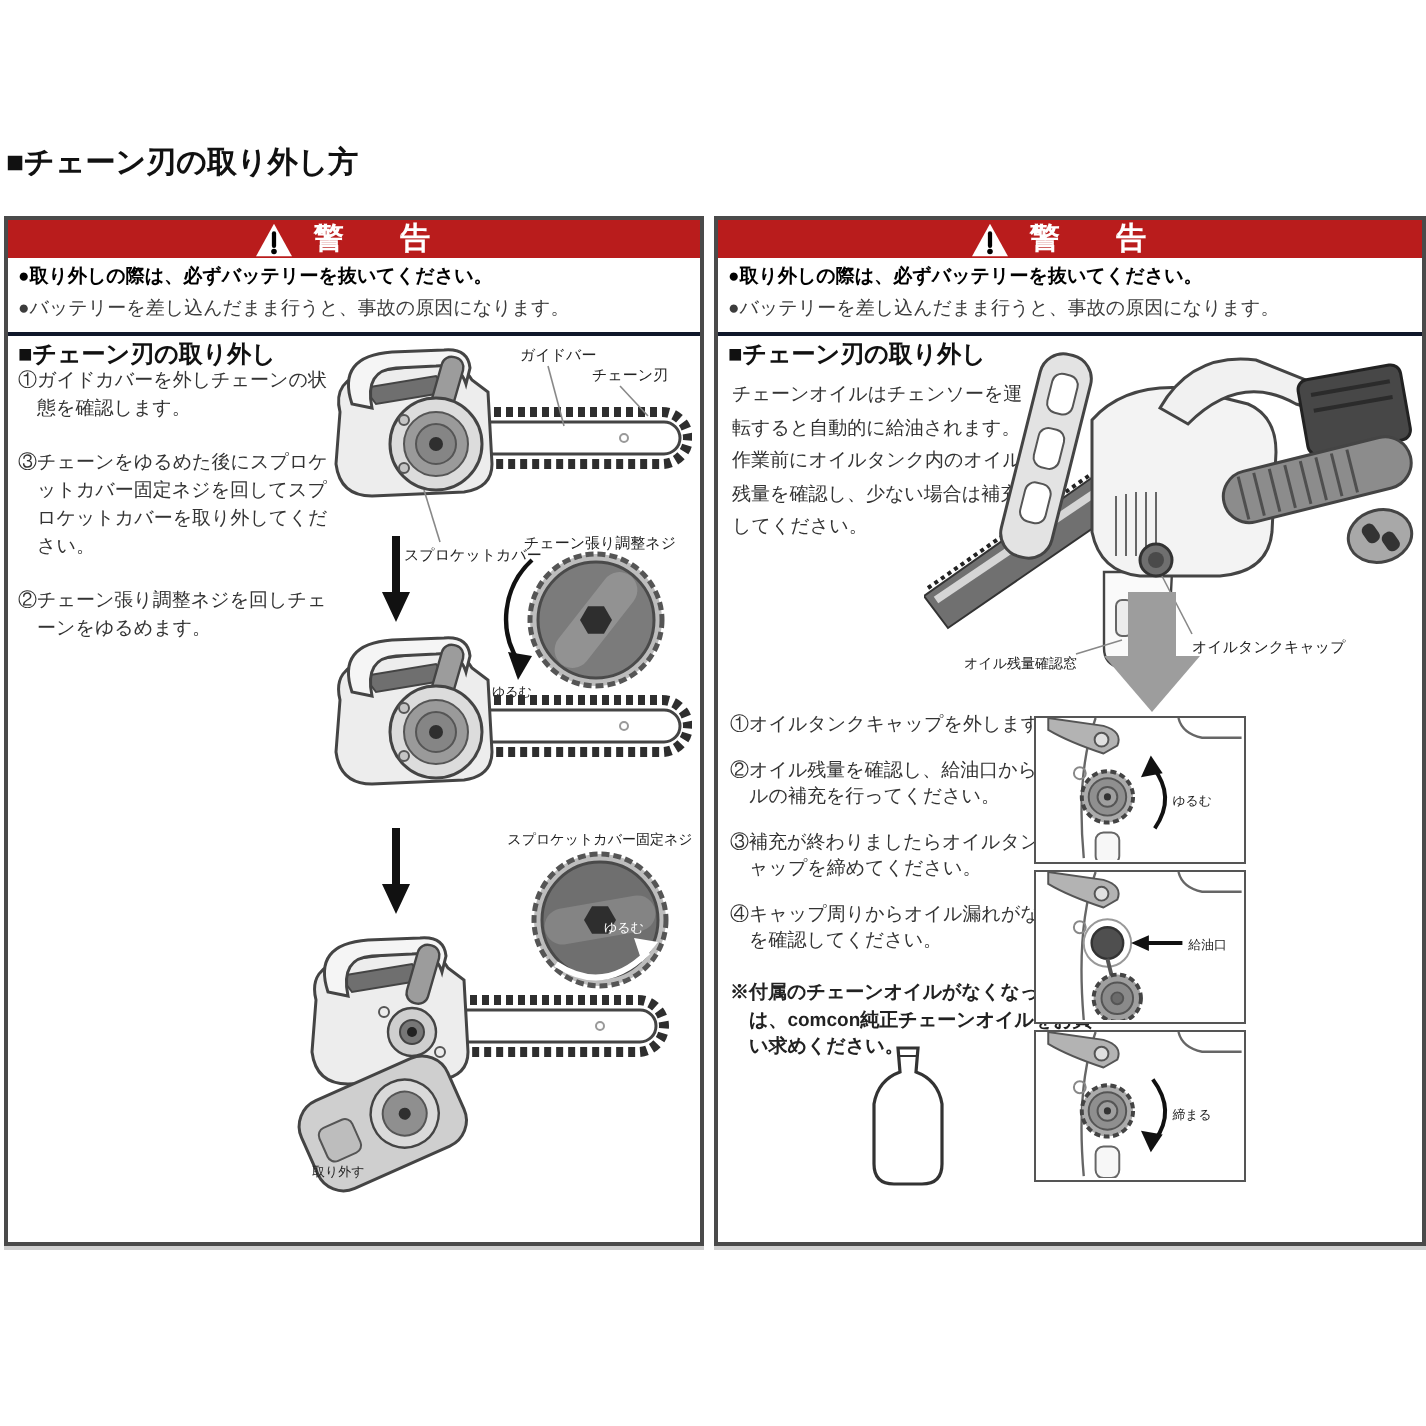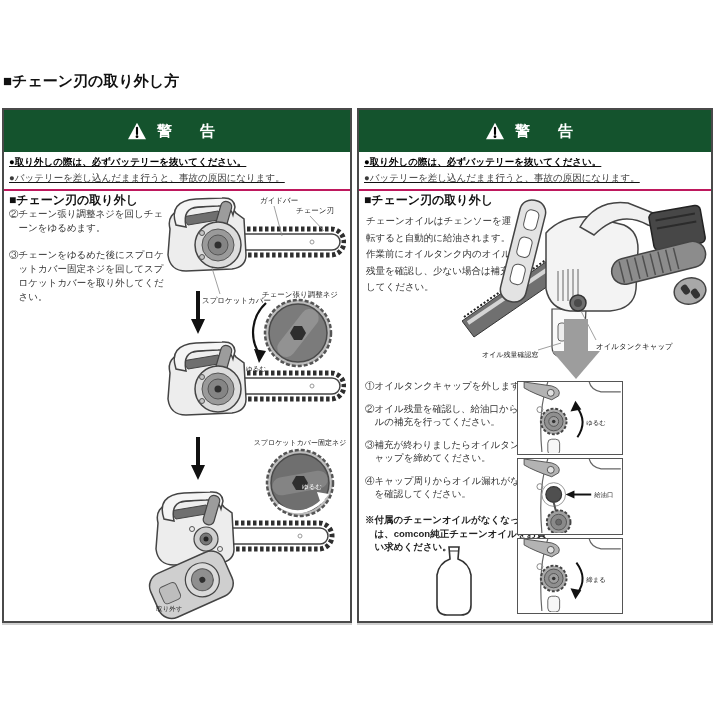--- a/index.html
+++ b/index.html
@@ -5,24 +5,24 @@
   html,body{margin:0;padding:0;background:#fff;}
   .page{position:relative;width:713px;height:713px;background:#ffffff;overflow:hidden;
         font-family:"Liberation Sans",sans-serif;color:#111;}
   .panel-title{position:absolute;font-size:15px;font-weight:bold;color:#111;white-space:nowrap;}
   #ltitle{left:3px;top:72px;}
   #rtitle{left:360px;top:88px;}
   .box{position:absolute;top:108px;height:511px;border:2px solid #4a4a4a;background:#fff;
        box-shadow:0 2px 0 rgba(120,120,120,.35);}
   #leftBox{left:2px;width:346px;}
   #rightBox{left:357px;width:352px;}
-  .warnbar{height:42px;background:#14532d;display:flex;align-items:center;justify-content:center;}
+  .warnbar{height:19px;background:#b91c1c;display:flex;align-items:center;justify-content:center;}
   .warn-ico{width:20px;height:18px;margin-right:10px;}
   .warn-title{color:#fff;font-size:15px;font-weight:bold;letter-spacing:12px;text-indent:0;}
-  .bullets{height:34px;border-bottom:2px solid #be185d;padding:3px 5px 0 5px;box-sizing:content-box;text-decoration:underline;}
+  .bullets{height:34px;border-bottom:2px solid #0f172a;padding:3px 5px 0 5px;box-sizing:content-box;}
   .bullets p{margin:0 0 3px 0;line-height:13px;}
   .b1{font-size:9.5px;font-weight:bold;color:#000;}
   .b2{font-size:9.5px;color:#3c3c3c;}
   .content{position:relative;height:443px;overflow:hidden;}
   .sec{position:absolute;left:5px;top:1px;margin:0;font-size:12px;font-weight:bold;color:#111;white-space:nowrap;}
   .steps{position:absolute;}
   .lsteps{left:5px;top:16px;width:160px;}
   .rsteps{left:6px;top:188px;width:176px;}
   .step{margin:0 0 13px 0;font-size:9.5px;line-height:14px;color:#333;
         padding-left:1em;text-indent:-1em;}
@@ -60,22 +60,23 @@
       </svg>
       <span class="warn-title">警 告</span>
     </div>
     <div class="bullets">
       <p class="b1">●取り外しの際は、必ずバッテリーを抜いてください。</p>
       <p class="b2">●バッテリーを差し込んだまま行うと、事故の原因になります。</p>
     </div>
     <div class="content">
       <h3 class="sec">■チェーン刃の取り外し</h3>
       <div class="steps lsteps">
+        <p class="step">①ガイドカバーを外しチェーンの状態を確認します。</p>
+        <p class="step">③チェーンをゆるめた後にスプロケットカバー固定ネジを回してスプロケットカバーを取り外してください。</p>
         <p class="step">②チェーン張り調整ネジを回しチェーンをゆるめます。</p>
-        <p class="step">③チェーンをゆるめた後にスプロケットカバー固定ネジを回してスプロケットカバーを取り外してください。</p>
       </div>
 
       <svg class="illL" viewBox="0 0 214 445" width="214" height="445">
         <defs>
           <g id="sawBase">
             <rect x="68" y="34" width="116" height="26" rx="13" fill="none" stroke="#2e2e2e" stroke-width="5" stroke-dasharray="3.5 2.5"></rect>
             <rect x="72" y="39" width="108" height="16" rx="8" fill="#ffffff" stroke="#444" stroke-width="1.5"></rect>
             <circle cx="152" cy="47" r="2" fill="none" stroke="#999" stroke-width="1"></circle>
             <path d="M10,34 Q6,18 24,14 L56,10 Q70,8 76,18 L84,24 L86,60 Q86,72 72,74 L26,76 Q10,76 8,60 Z" fill="#ededed" stroke="#444" stroke-width="1.5"></path>
             <path d="M22,22 L58,16 L64,24 L28,30 Z" fill="#6f6f6f" stroke="#444" stroke-width="1"></path>

